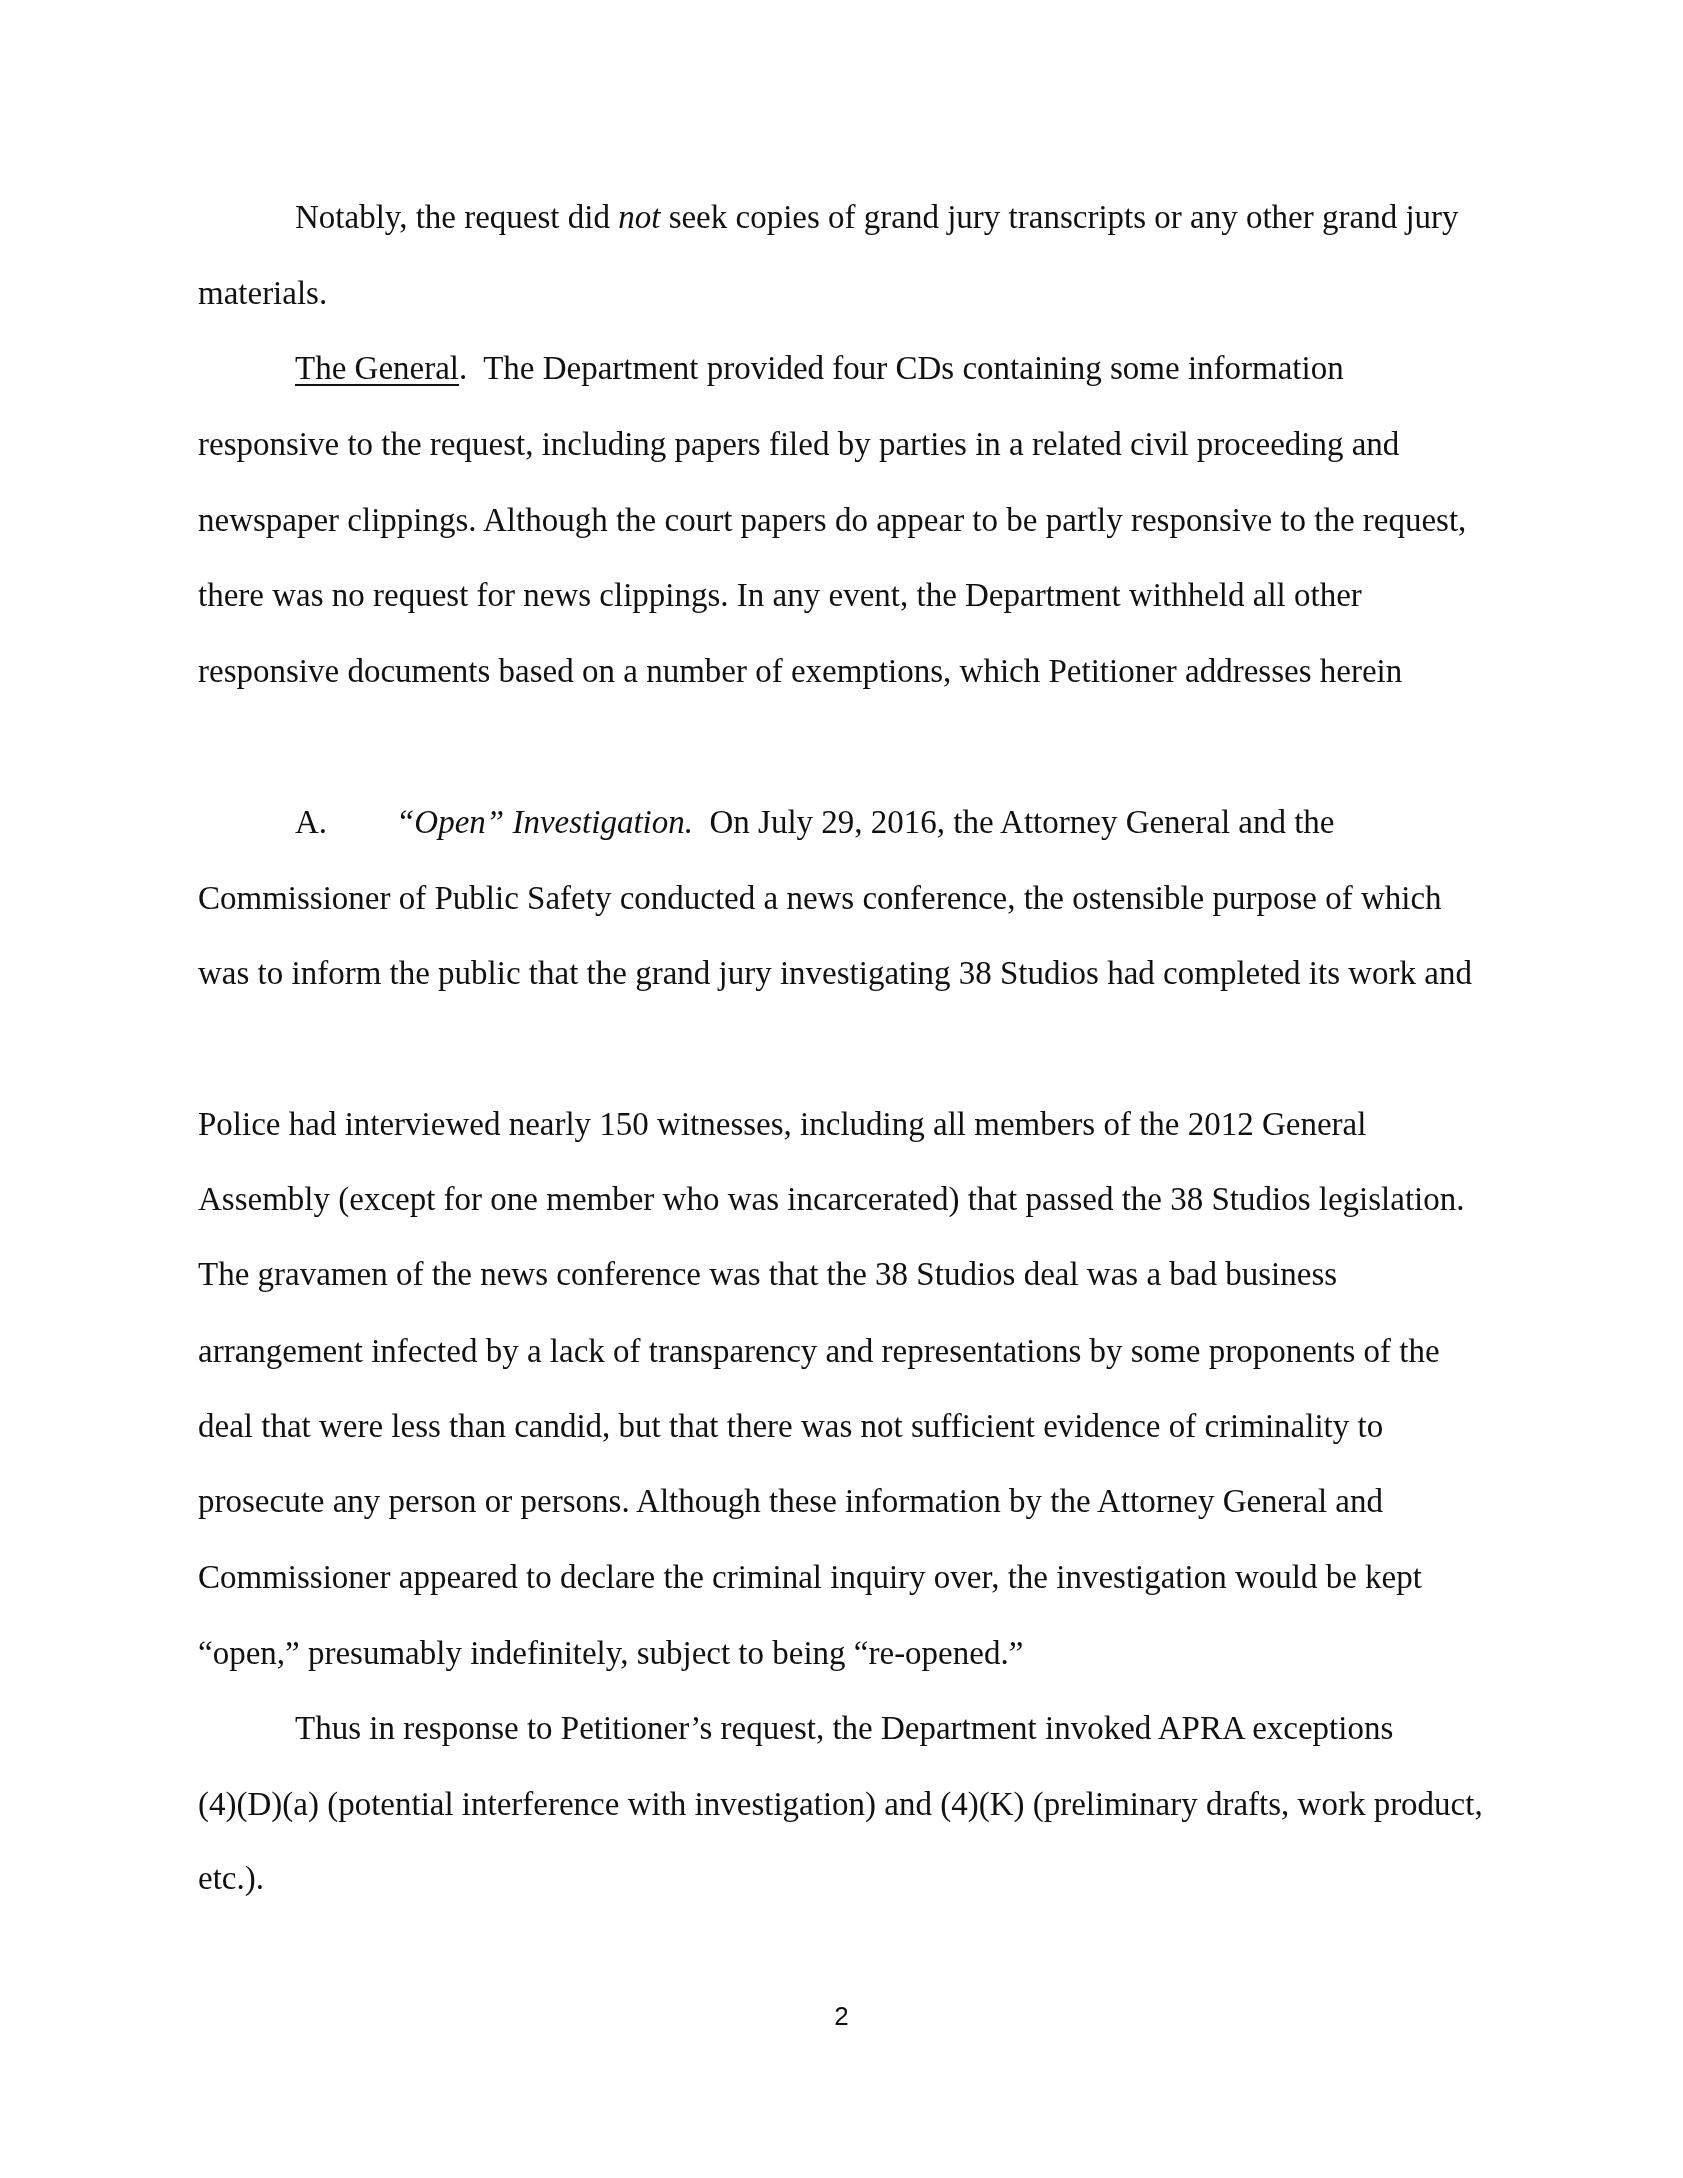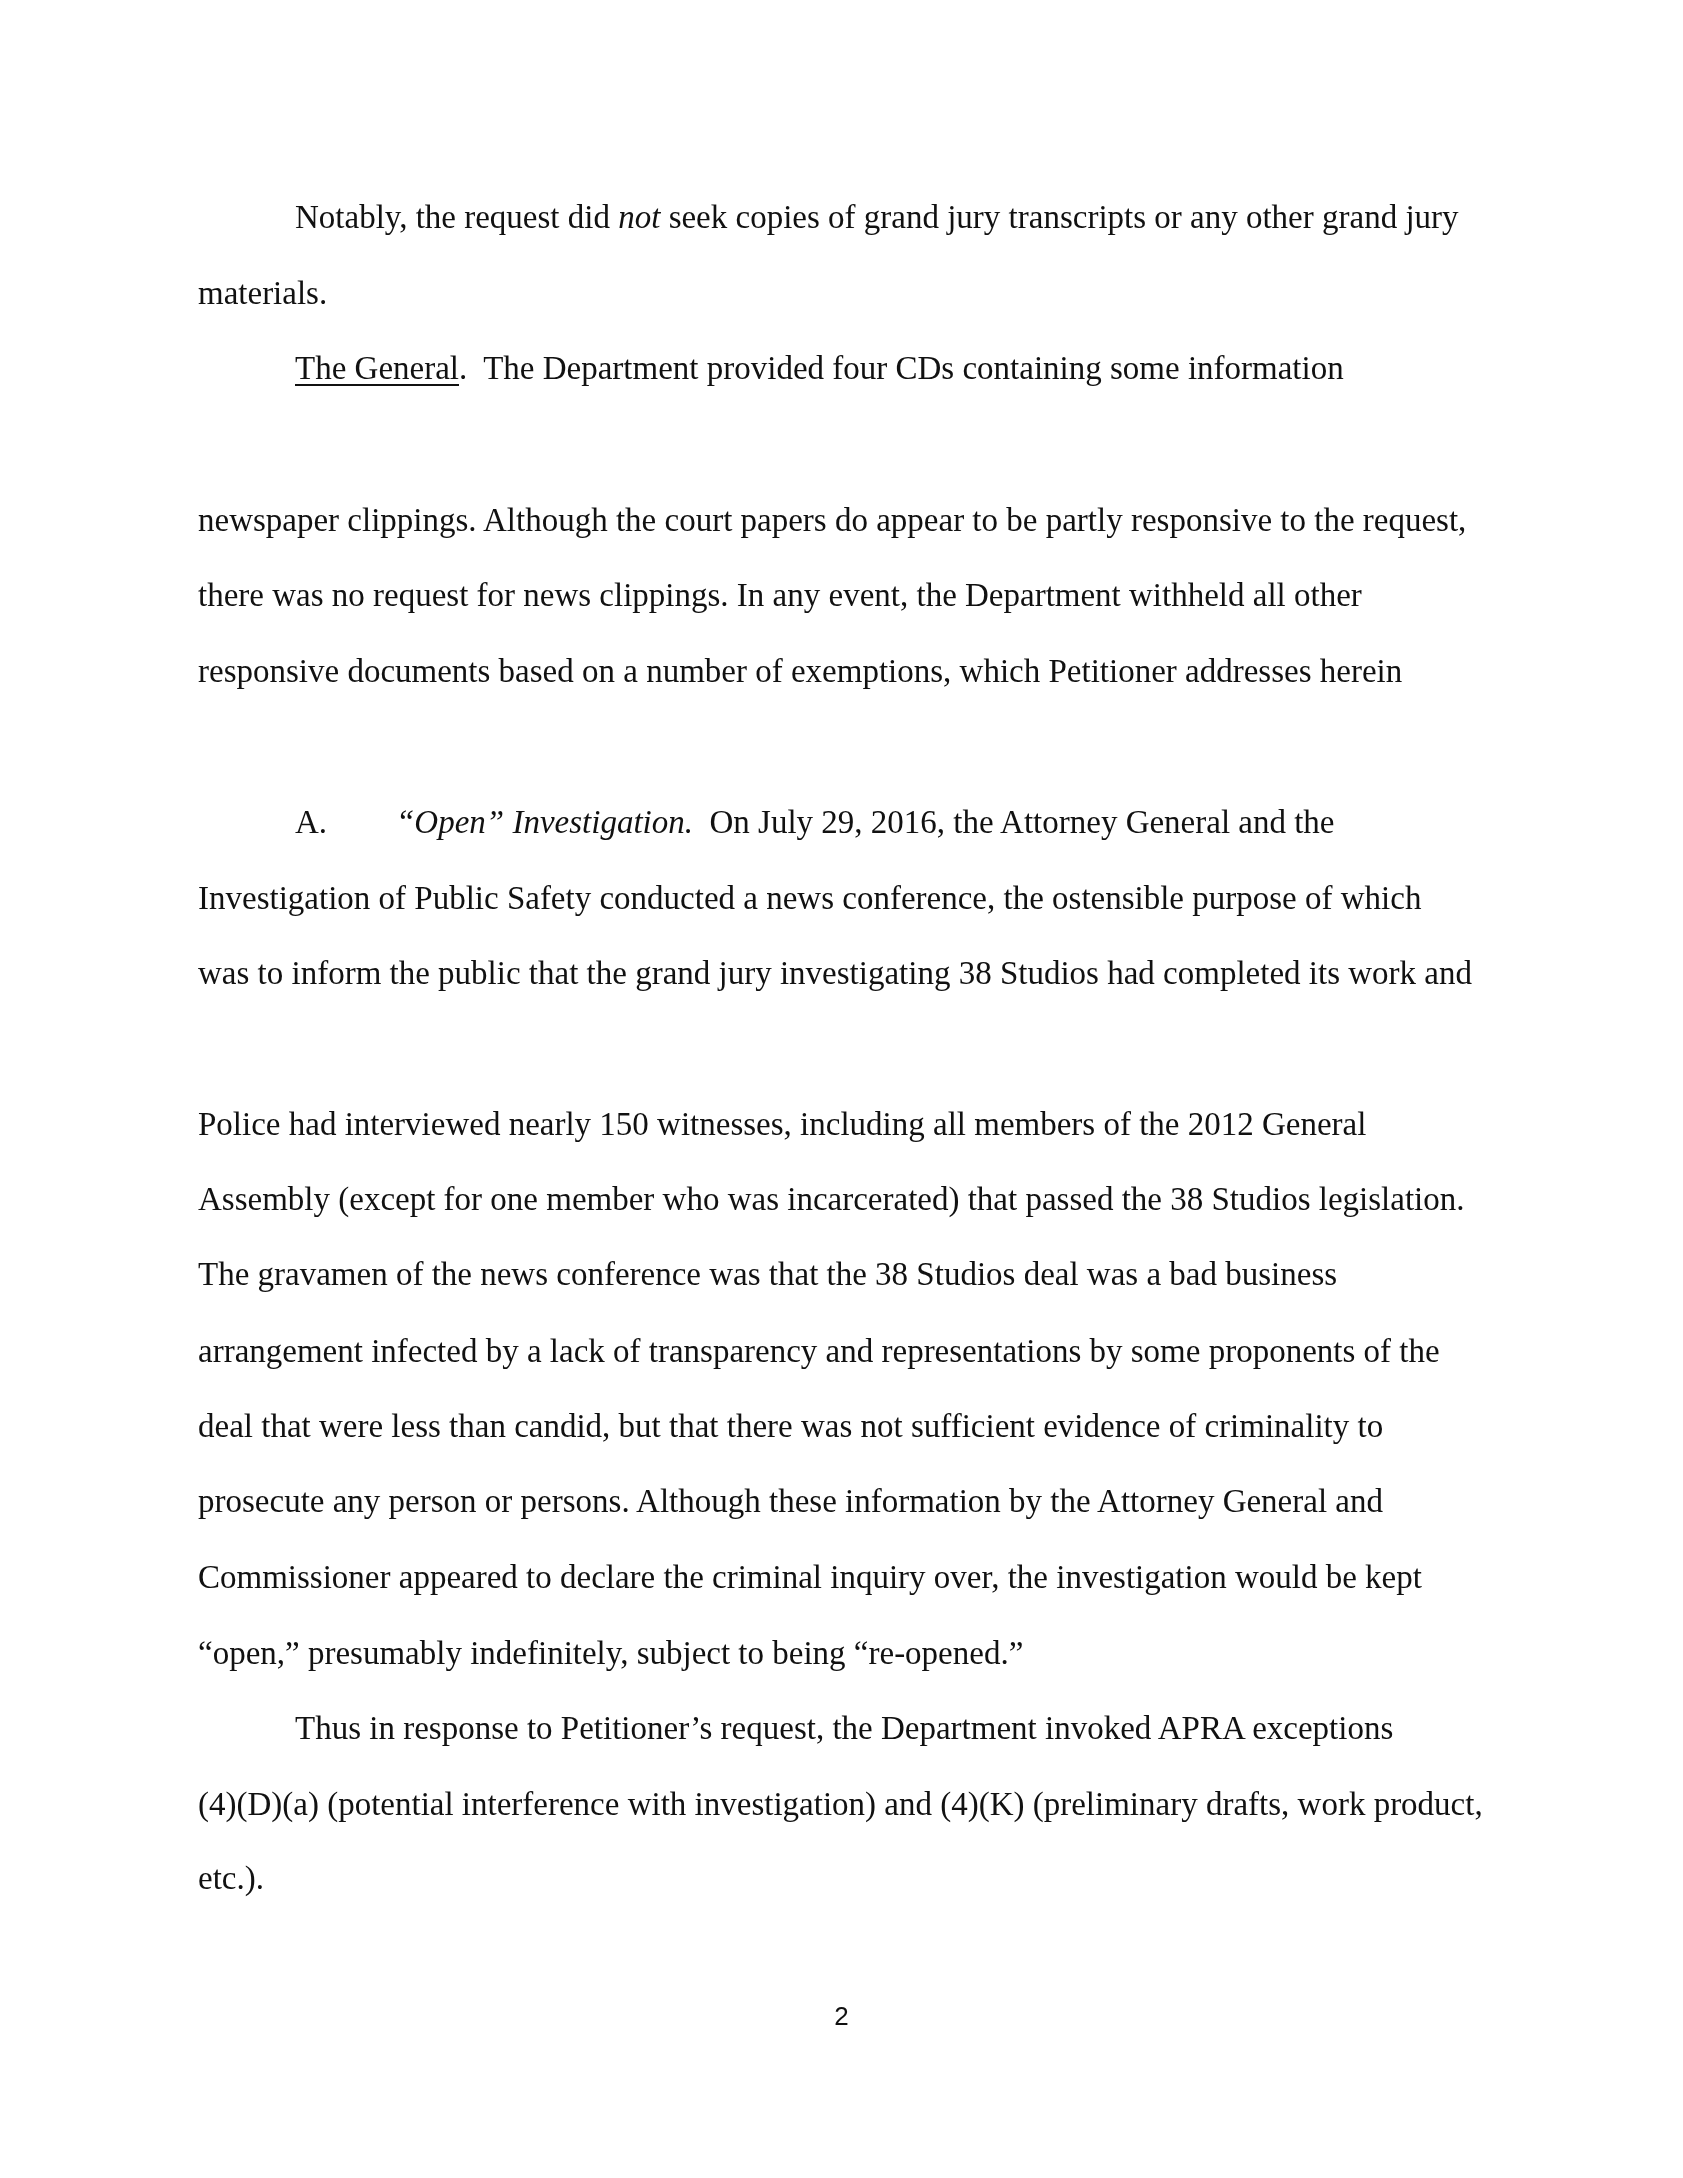--- a/index.html
+++ b/index.html
@@ -31,26 +31,27 @@
   </style>
 </head>
 <body>
 
 <div class="page">
 
   <div class="line indent" style="top:197px"><span>Notably, the request did </span><span class="i">not</span><span> seek copies of grand jury transcripts or any other grand jury</span></div>
   <div class="line" style="top:273px">materials.</div>
 
   <div class="line indent" style="top:348px"><span class="u">The General</span><span style="white-space:pre">.  The Department provided four CDs containing some information</span></div>
+  <div class="line" style="top:424px">responsive to the request, including papers filed by parties in a related civil proceeding and</div>
   <div class="line" style="top:500px">newspaper clippings.  Although the court papers do appear to be partly responsive to the request,</div>
   <div class="line" style="top:575px">there was no request for news clippings.  In any event, the Department withheld all other</div>
   <div class="line" style="top:651px">responsive documents based on a number of exemptions, which Petitioner addresses herein</div>
 
   <div class="line indent" style="top:802px"><span class="tab">A.</span><span class="i">“Open” Investigation.</span><span style="white-space:pre">  On July 29, 2016, the Attorney General and the</span></div>
-  <div class="line" style="top:878px">Investigation of Public Safety conducted a news conference, the ostensible purpose of which</div>
+  <div class="line" style="top:878px">Commissioner of Public Safety conducted a news conference, the ostensible purpose of which</div>
   <div class="line" style="top:953px">was to inform the public that the grand jury investigating 38 Studios had completed its work and</div>
   <div class="line" style="top:1104px">Police had interviewed nearly 150 witnesses, including all members of the 2012 General</div>
   <div class="line" style="top:1179px">Assembly (except for one member who was incarcerated) that passed the 38 Studios legislation.</div>
   <div class="line" style="top:1254px">The gravamen of the news conference was that the 38 Studios deal was a bad business</div>
   <div class="line" style="top:1331px">arrangement infected by a lack of transparency and representations by some proponents of the</div>
   <div class="line" style="top:1406px">deal that were less than candid, but that there was not sufficient evidence of criminality to</div>
   <div class="line" style="top:1481px">prosecute any person or persons.  Although these information by the Attorney General and</div>
   <div class="line" style="top:1557px">Commissioner appeared to declare the criminal inquiry over, the investigation would be kept</div>
   <div class="line" style="top:1633px">“open,” presumably indefinitely, subject to being “re-opened.”</div>
 

